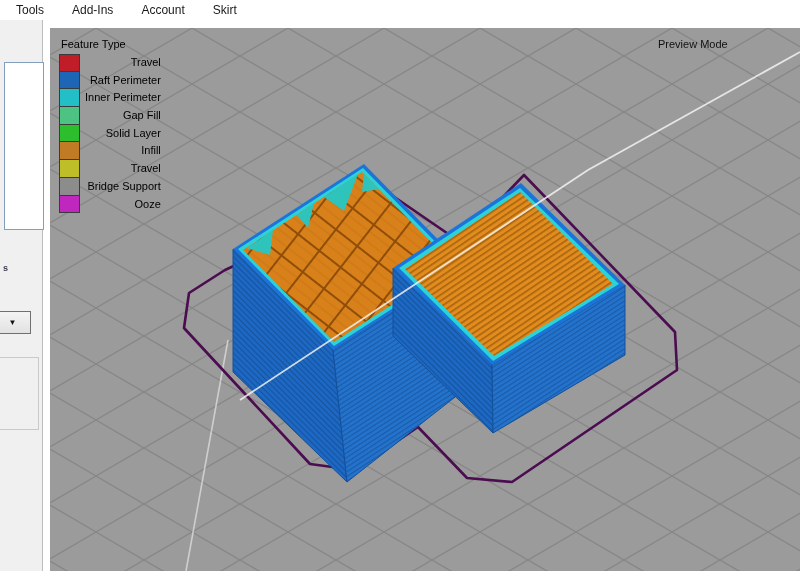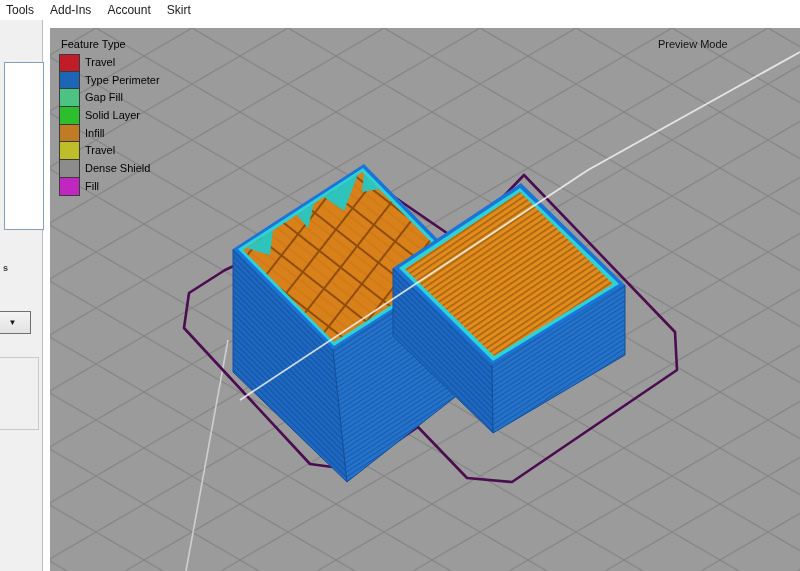--- a/index.html
+++ b/index.html
@@ -6,21 +6,21 @@
   body{
     width:800px;height:571px;position:relative;overflow:hidden;
     background:#ffffff;
     font-family:"Liberation Sans","DejaVu Sans",sans-serif;
     -webkit-font-smoothing:antialiased;
   }
   
   .menubar{
     position:absolute;left:0;top:0;width:800px;height:20px;
     background:#ffffff;display:flex;align-items:center;
-    padding-left:6px;box-sizing:border-box;gap:0;
+    padding-left:16px;box-sizing:border-box;gap:12px;
   }
   .menu-item{
     font-size:12px;color:#1a1a1a;line-height:20px;white-space:nowrap;
     padding:0 8px;cursor:default;
   }
   .menu-item:first-child{padding-left:0;}
   
   .side-panel{
     position:absolute;left:0;top:20px;width:43px;height:551px;
     background:#f0f0f0;border-right:1px solid #bdbdbd;box-sizing:border-box;
@@ -49,21 +49,21 @@
     background:#9b9b9b;
   }
   .viewport svg{position:absolute;left:0;top:0;}
   
   .legend{
     position:absolute;left:9px;top:10px;z-index:5;pointer-events:none;
   }
   .legend-title{
     font-size:11px;color:#000;margin:0 0 4px 2px;white-space:nowrap;
   }
-  .legend-row{display:flex;align-items:stretch;height:17.7px;}
+  .legend-row{display:flex;align-items:stretch;height:17.7px;justify-content:space-between;}
   .legend-row .swatch{
     width:21px;flex:0 0 21px;border:1px solid #3a3a3a;border-top-width:0;
     box-sizing:border-box;
   }
   .legend-row:first-child .swatch{border-top-width:1px;}
   .legend-row .legend-label{
     font-size:11px;color:#000;line-height:17.7px;margin-left:5px;white-space:nowrap;
   }
   .preview-mode{
     position:absolute;left:608px;top:10px;z-index:5;
@@ -152,43 +152,47 @@
 
   <div class="legend">
     <div class="legend-title">Feature Type</div>
     <div>
         <div class="legend-row">
           <span class="swatch" style="background: rgb(192, 29, 40);"></span>
           <span class="legend-label">Travel</span>
         </div>
         <div class="legend-row">
           <span class="swatch" style="background: rgb(29, 102, 182);"></span>
-          <span class="legend-label">Type Perimeter</span>
+          <span class="legend-label">Raft Perimeter</span>
+        </div>
+        <div class="legend-row">
+          <span class="swatch" style="background: rgb(35, 191, 199);"></span>
+          <span class="legend-label">Inner Perimeter</span>
         </div>
         <div class="legend-row">
           <span class="swatch" style="background: rgb(76, 194, 131);"></span>
           <span class="legend-label">Gap Fill</span>
         </div>
         <div class="legend-row">
           <span class="swatch" style="background: rgb(44, 190, 44);"></span>
           <span class="legend-label">Solid Layer</span>
         </div>
         <div class="legend-row">
           <span class="swatch" style="background: rgb(192, 123, 36);"></span>
           <span class="legend-label">Infill</span>
         </div>
         <div class="legend-row">
           <span class="swatch" style="background: rgb(190, 190, 41);"></span>
           <span class="legend-label">Travel</span>
         </div>
         <div class="legend-row">
           <span class="swatch" style="background: rgb(140, 140, 140);"></span>
-          <span class="legend-label">Dense Shield</span>
+          <span class="legend-label">Bridge Support</span>
         </div>
         <div class="legend-row">
           <span class="swatch" style="background: rgb(191, 39, 191);"></span>
-          <span class="legend-label">Fill</span>
+          <span class="legend-label">Ooze</span>
         </div>
       </div>
   </div>
 
   <div class="preview-mode">Preview Mode</div>
 </div>
 
 </body></html>

